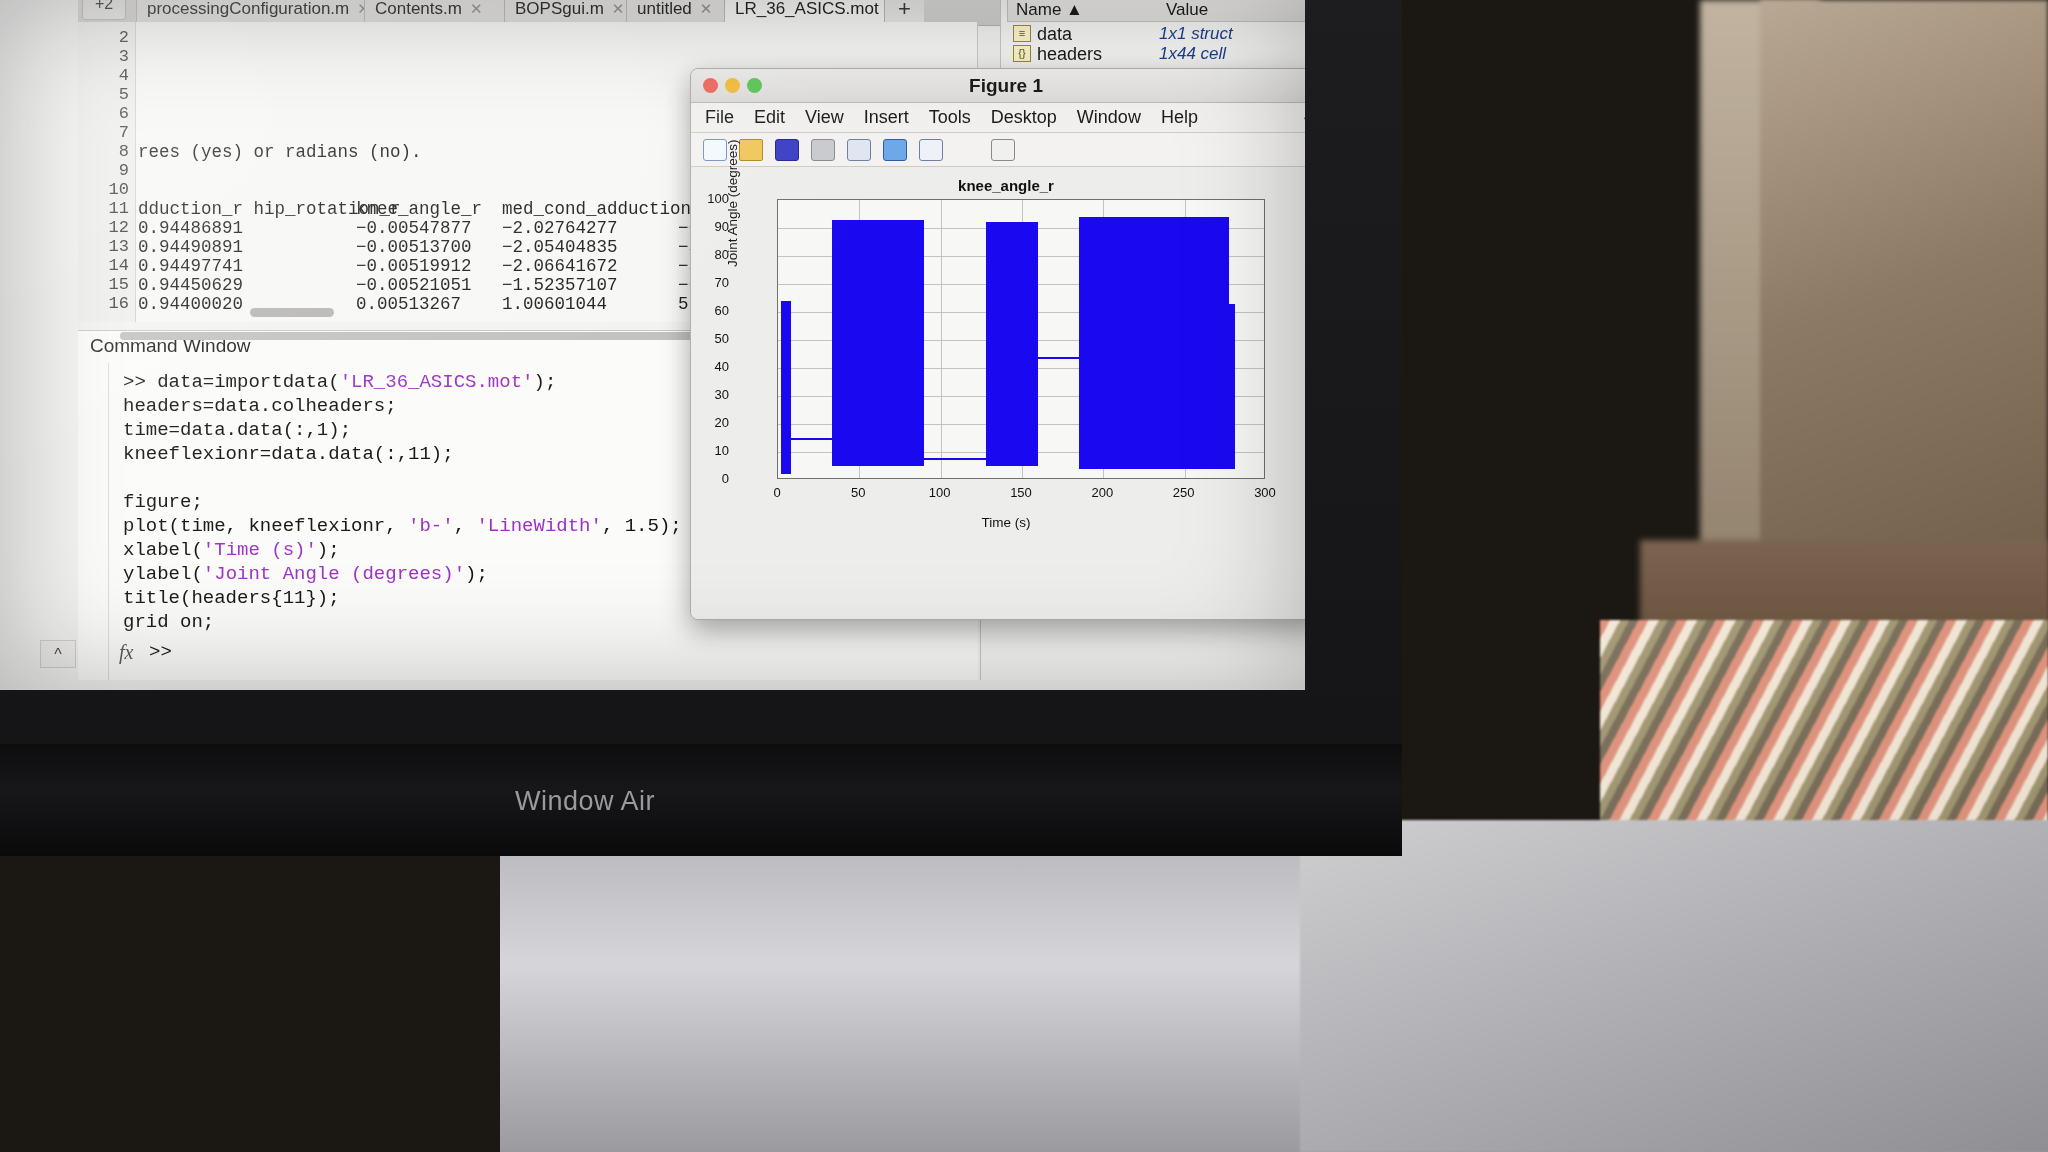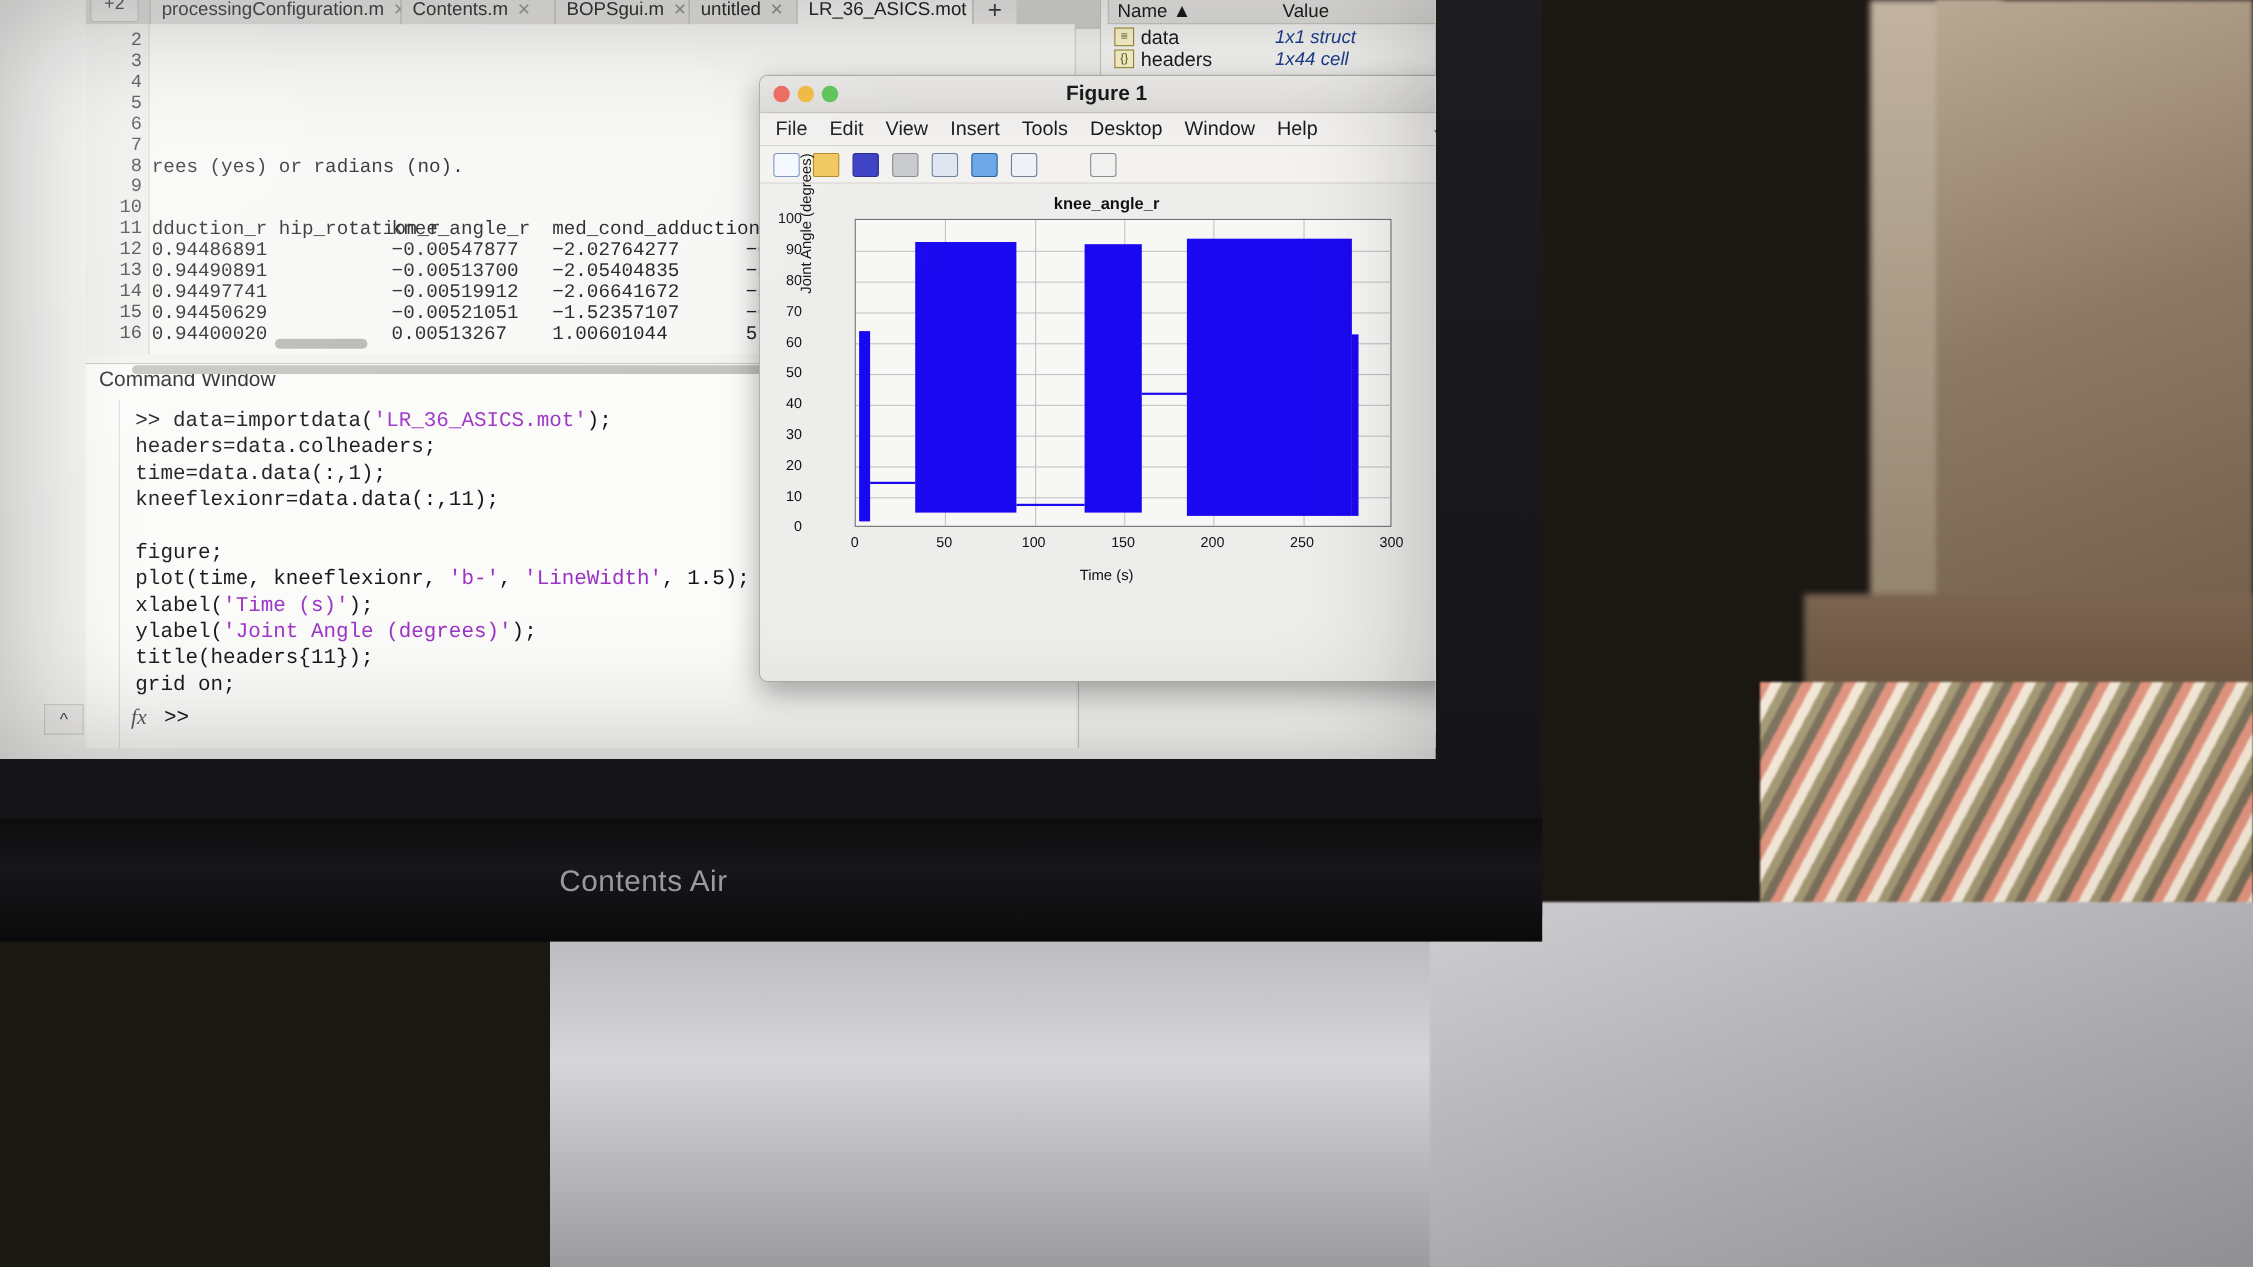--- a/index.html
+++ b/index.html
@@ -148,21 +148,21 @@
   <div class="bg-wall"></div>
   <div class="bg-floor"></div>
   <div class="bg-rug"></div>
   <div class="bg-rug2"></div>
   <div class="bg-dark-left"></div>
 
   <div class="laptop-base2"></div>
   <div class="laptop-base"></div>
   <div class="laptop-bezel"></div>
   <div class="laptop-chin"></div>
-  <div class="laptop-brand">Contents Air</div>
+  <div class="laptop-brand">Window Air</div>
 
   <div class="laptop-screen">
     <div class="ide">
 
       <div class="tabstrip"></div>
       <div class="plusbtn">+2</div>
       <div id="tabs-host">
           <div class="tab" style="left: 136px; width: 228px;">
             <span>processingConfiguration.m</span>
             <span class="tabx">✕</span>

